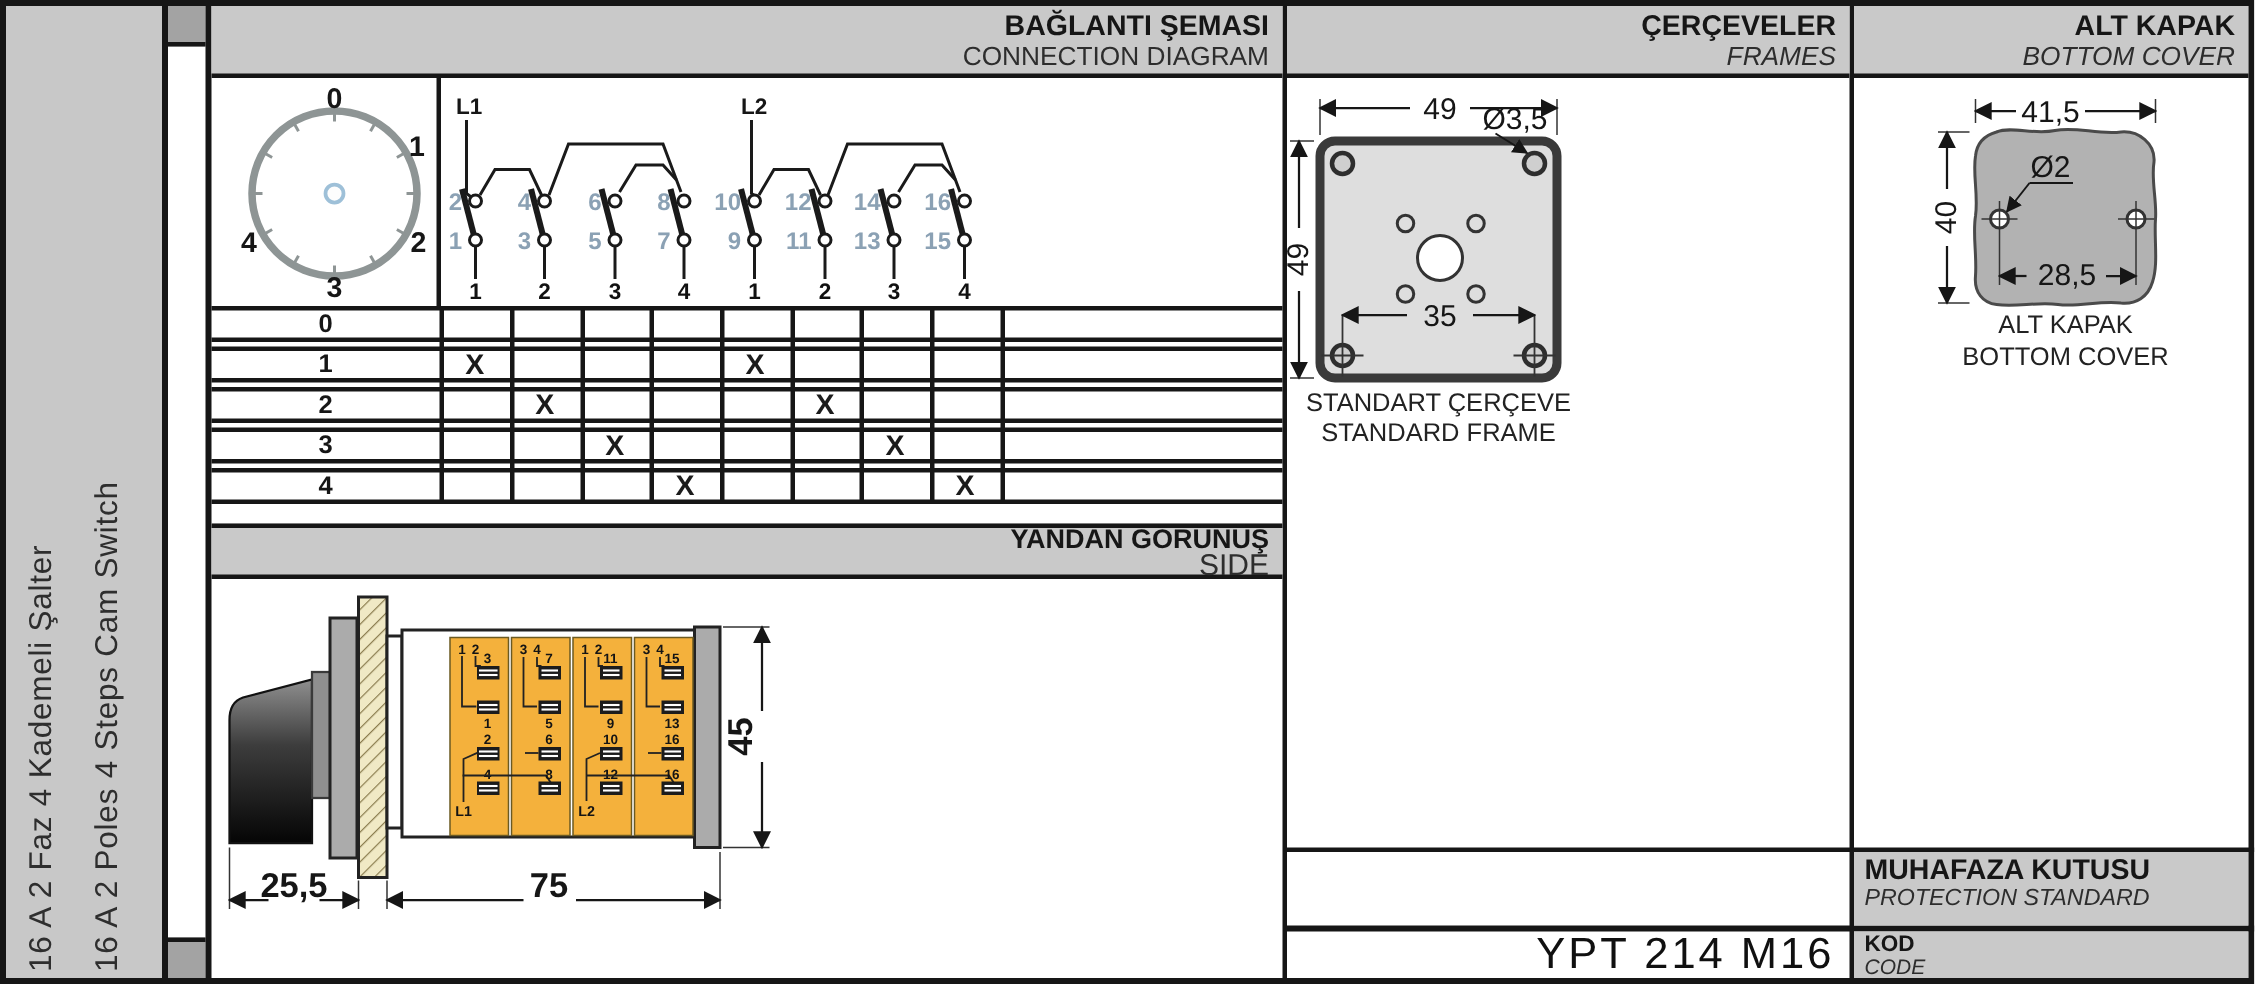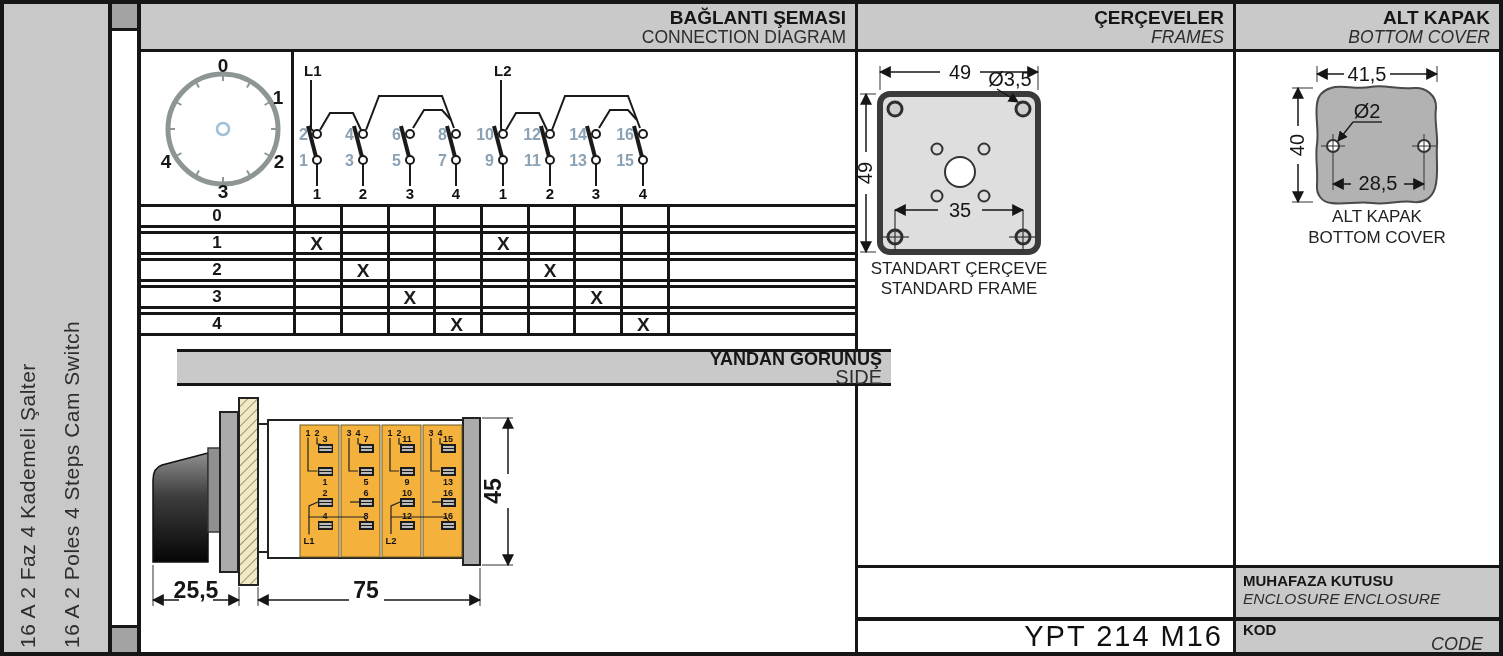--- a/index.html
+++ b/index.html
@@ -31,24 +31,24 @@
   
   .ctable{position:absolute;left:141px;top:204px;width:714px;height:133px;}
   .trow{position:absolute;left:0;width:714px;height:24px;border-top:3px solid #161616;border-bottom:3px solid #161616;box-sizing:border-box;}
   .tlabel{position:absolute;left:0;top:0;width:152px;text-align:center;font-size:17px;font-weight:700;color:#161616;line-height:18px;}
   .tv{position:absolute;top:0;width:3px;height:132px;background:#161616;}
   .xmark{position:absolute;width:47px;height:18px;text-align:center;font-size:19px;font-weight:700;color:#1c1c1c;line-height:19px;}
 
   
   .cellA{position:absolute;left:1236px;top:568px;width:263px;height:49px;background:#c9c9c9;box-sizing:border-box;padding:4px 0 0 7px;}
   .cellB{position:absolute;left:1236px;top:621px;width:263px;height:31px;background:#c9c9c9;box-sizing:border-box;padding:1px 16px 0 7px;}
-  .cellA .tr,.cellB .tr{font-size:15px;font-weight:700;color:#161616;line-height:18px;}
+  .cellA .tr,.cellB .tr{font-size:19px;font-weight:700;color:#161616;line-height:18px;}
   .cellA .en,.cellB .en{font-size:15.5px;font-style:italic;color:#2d2d2d;line-height:17px;}
   .cellB .tr{font-size:15px;line-height:15px;}
-  .cellB .en{font-size:18px;line-height:14px;text-align:right;}
+  .cellB .en{font-size:14px;line-height:14px;}
   .codecell{position:absolute;left:858px;top:621px;width:375px;height:31px;text-align:right;box-sizing:border-box;padding-right:10px;
             font-size:29px;color:#101010;letter-spacing:2px;line-height:30px;}
 
   svg{position:absolute;overflow:visible;}
   svg text{font-family:"Liberation Sans", sans-serif;}
   .dimtxt{font-size:20px;fill:#161616;}
   .dimtxt-big{font-size:23px;font-weight:600;fill:#161616;}
   .cap{font-size:17px;fill:#222222;}
   .term{font-size:16px;font-weight:600;fill:#8ba1b4;}
   .gnum{font-size:15px;font-weight:700;fill:#111111;}
@@ -81,21 +81,21 @@
     <div class="en it">FRAMES</div>
   </div>
   <div class="band" style="left:141px;top:4px;width:714px;height:48px;">
     <div class="tr">BAĞLANTI ŞEMASI</div>
     <div class="en">CONNECTION DIAGRAM</div>
   </div>
   <div class="band" style="left:1236px;top:4px;width:263px;height:48px;">
     <div class="tr">ALT KAPAK</div>
     <div class="en it">BOTTOM COVER</div>
   </div>
-  <div class="band" style="left:141px;top:349px;width:714px;height:37px;border-top:3px solid #161616;margin-left:36px;">
+  <div class="band" style="left:141px;top:349px;width:714px;height:37px;border-top:3px solid #161616;">
     <div class="tr" style="font-size:18px;line-height:19px;">YANDAN GÖRÜNÜŞ</div>
     <div class="en" style="font-size:20px;line-height:17px;">SIDE</div>
   </div>
 
   <svg style="left:141px;top:52px;" width="150" height="151" viewBox="0 0 150 151">
     <circle cx="82" cy="77" r="55" fill="none" stroke="#8e9595" stroke-width="5"></circle>
     <g stroke="#8e9595" stroke-width="2">
       <line x1="82" y1="22" x2="82" y2="29"></line>
       <line x1="82" y1="22" x2="82" y2="29" transform="rotate(30 82 77)"></line>
       <line x1="82" y1="22" x2="82" y2="29" transform="rotate(60 82 77)"></line>
@@ -495,21 +495,21 @@
       <text class="dimtxt" x="142" y="138" text-anchor="middle">28,5</text>
     </g>
     <text class="cap" x="141" y="170" text-anchor="middle">ALT KAPAK</text>
     <text class="cap" x="141" y="191" text-anchor="middle">BOTTOM COVER</text>
   </svg>
 
   <div class="vline" style="left:858px;top:565px;width:645px;height:3px;"></div>
   <div class="vline" style="left:858px;top:617px;width:645px;height:4px;"></div>
   <div class="cellA">
     <div class="tr">MUHAFAZA KUTUSU</div>
-    <div class="en">ENCLOSURE ENCLOSURE</div>
+    <div class="en">PROTECTION STANDARD</div>
   </div>
   <div class="codecell">YPT 214 M16</div>
   <div class="cellB">
     <div class="tr">KOD</div>
     <div class="en">CODE</div>
   </div>
 
 </div>
 
 </body></html>

